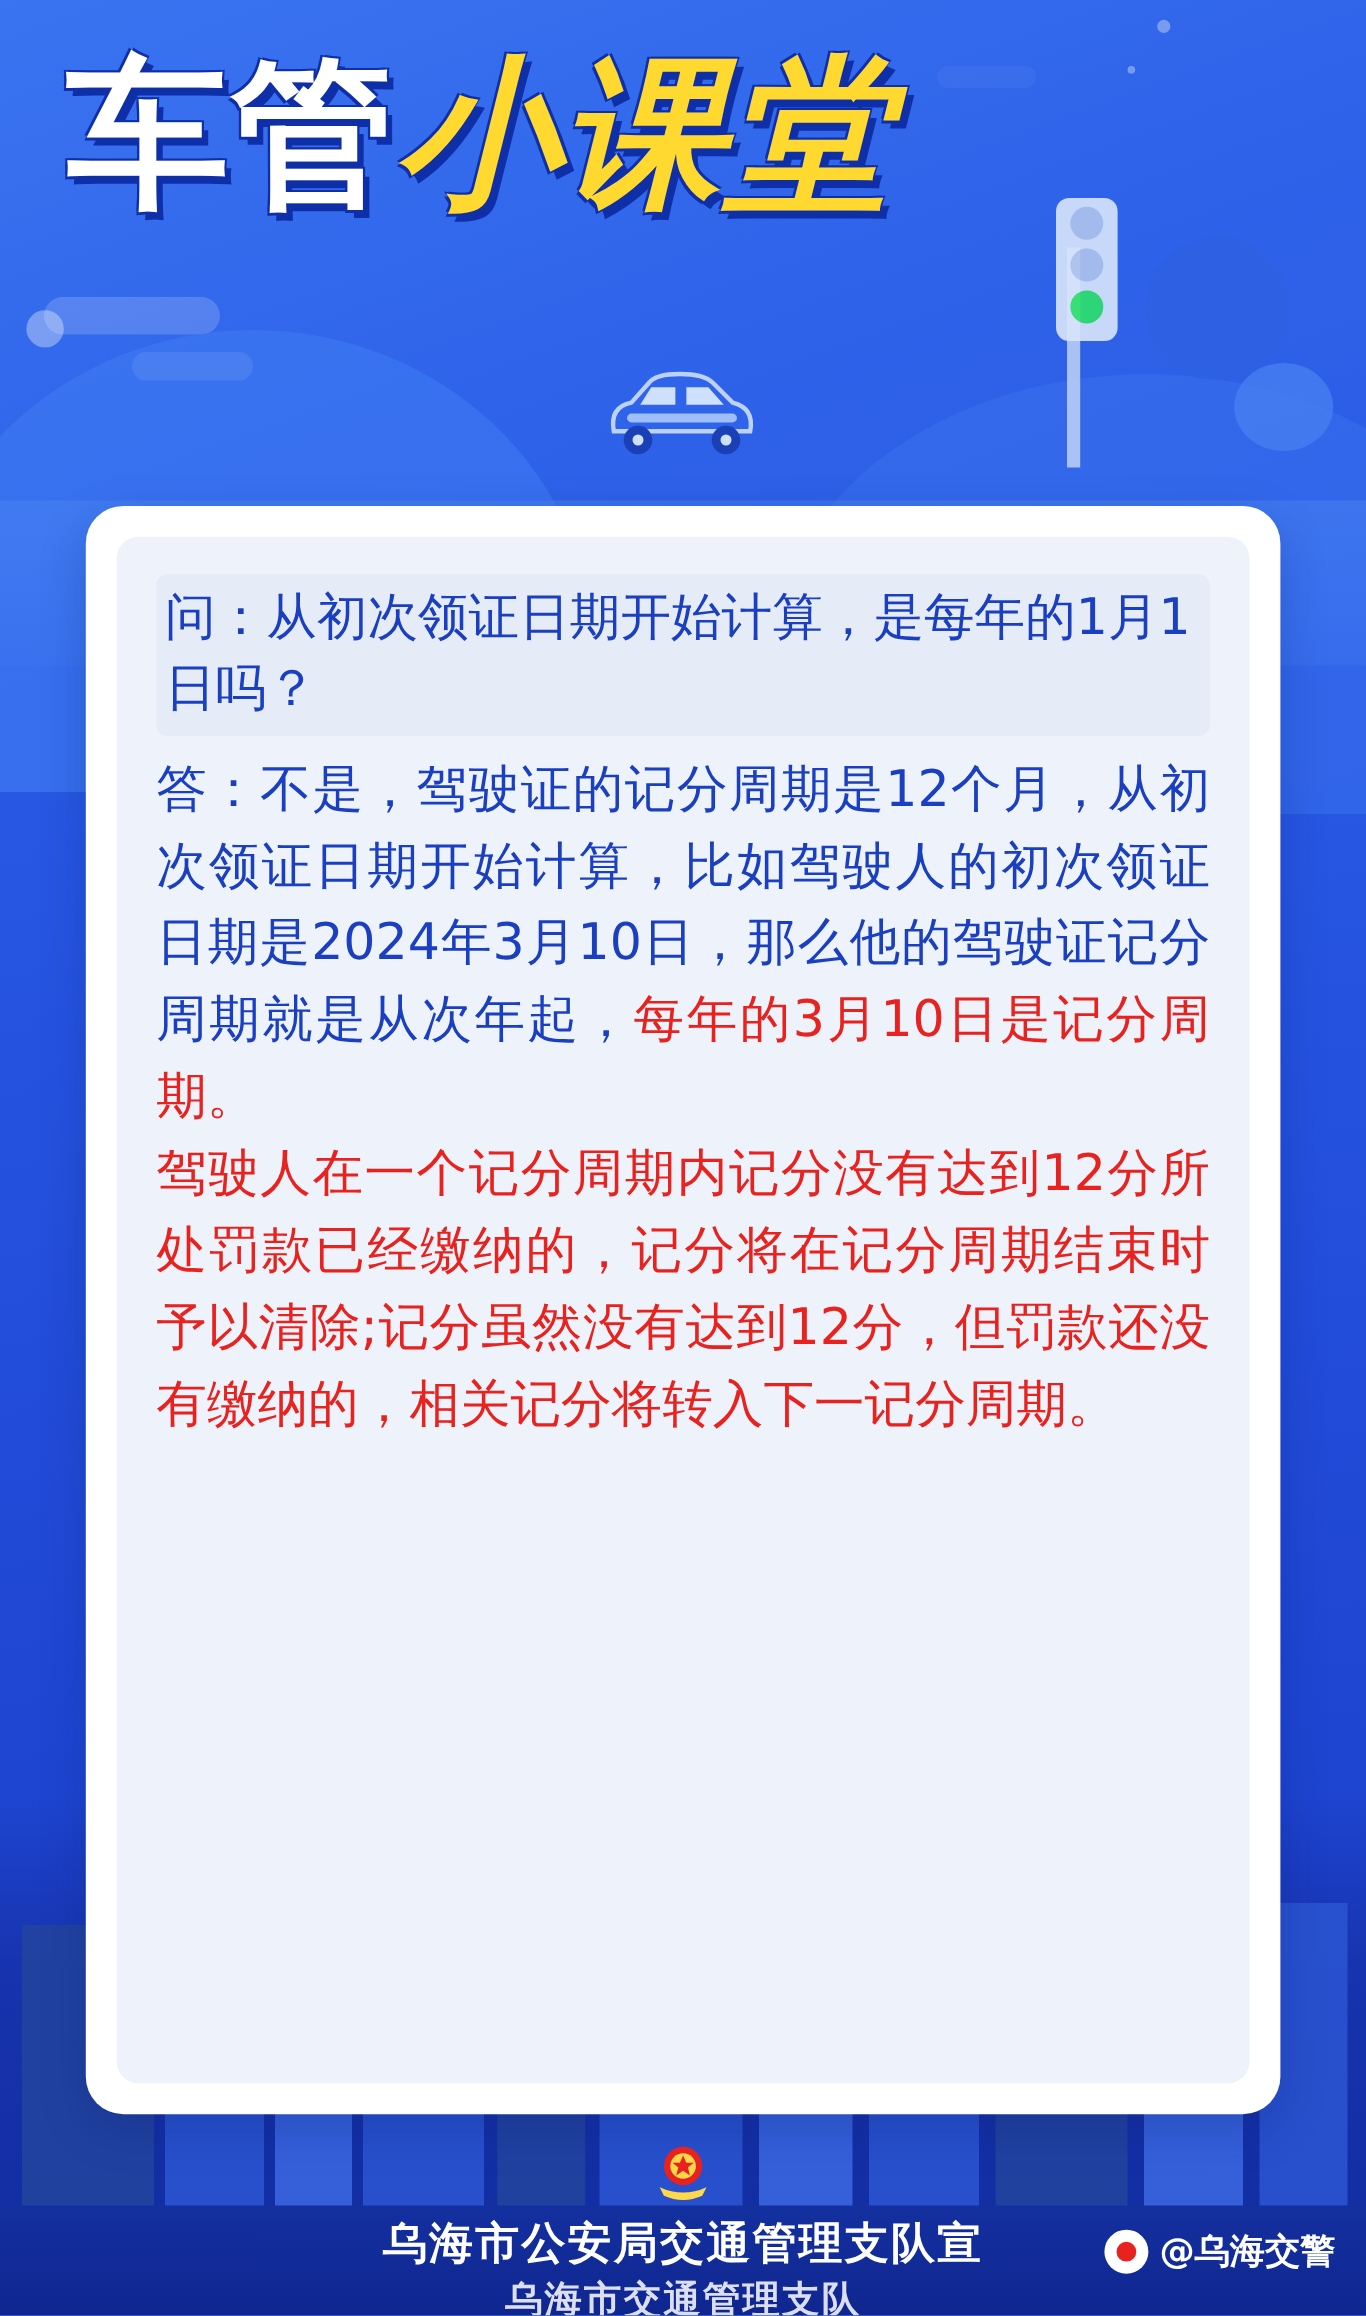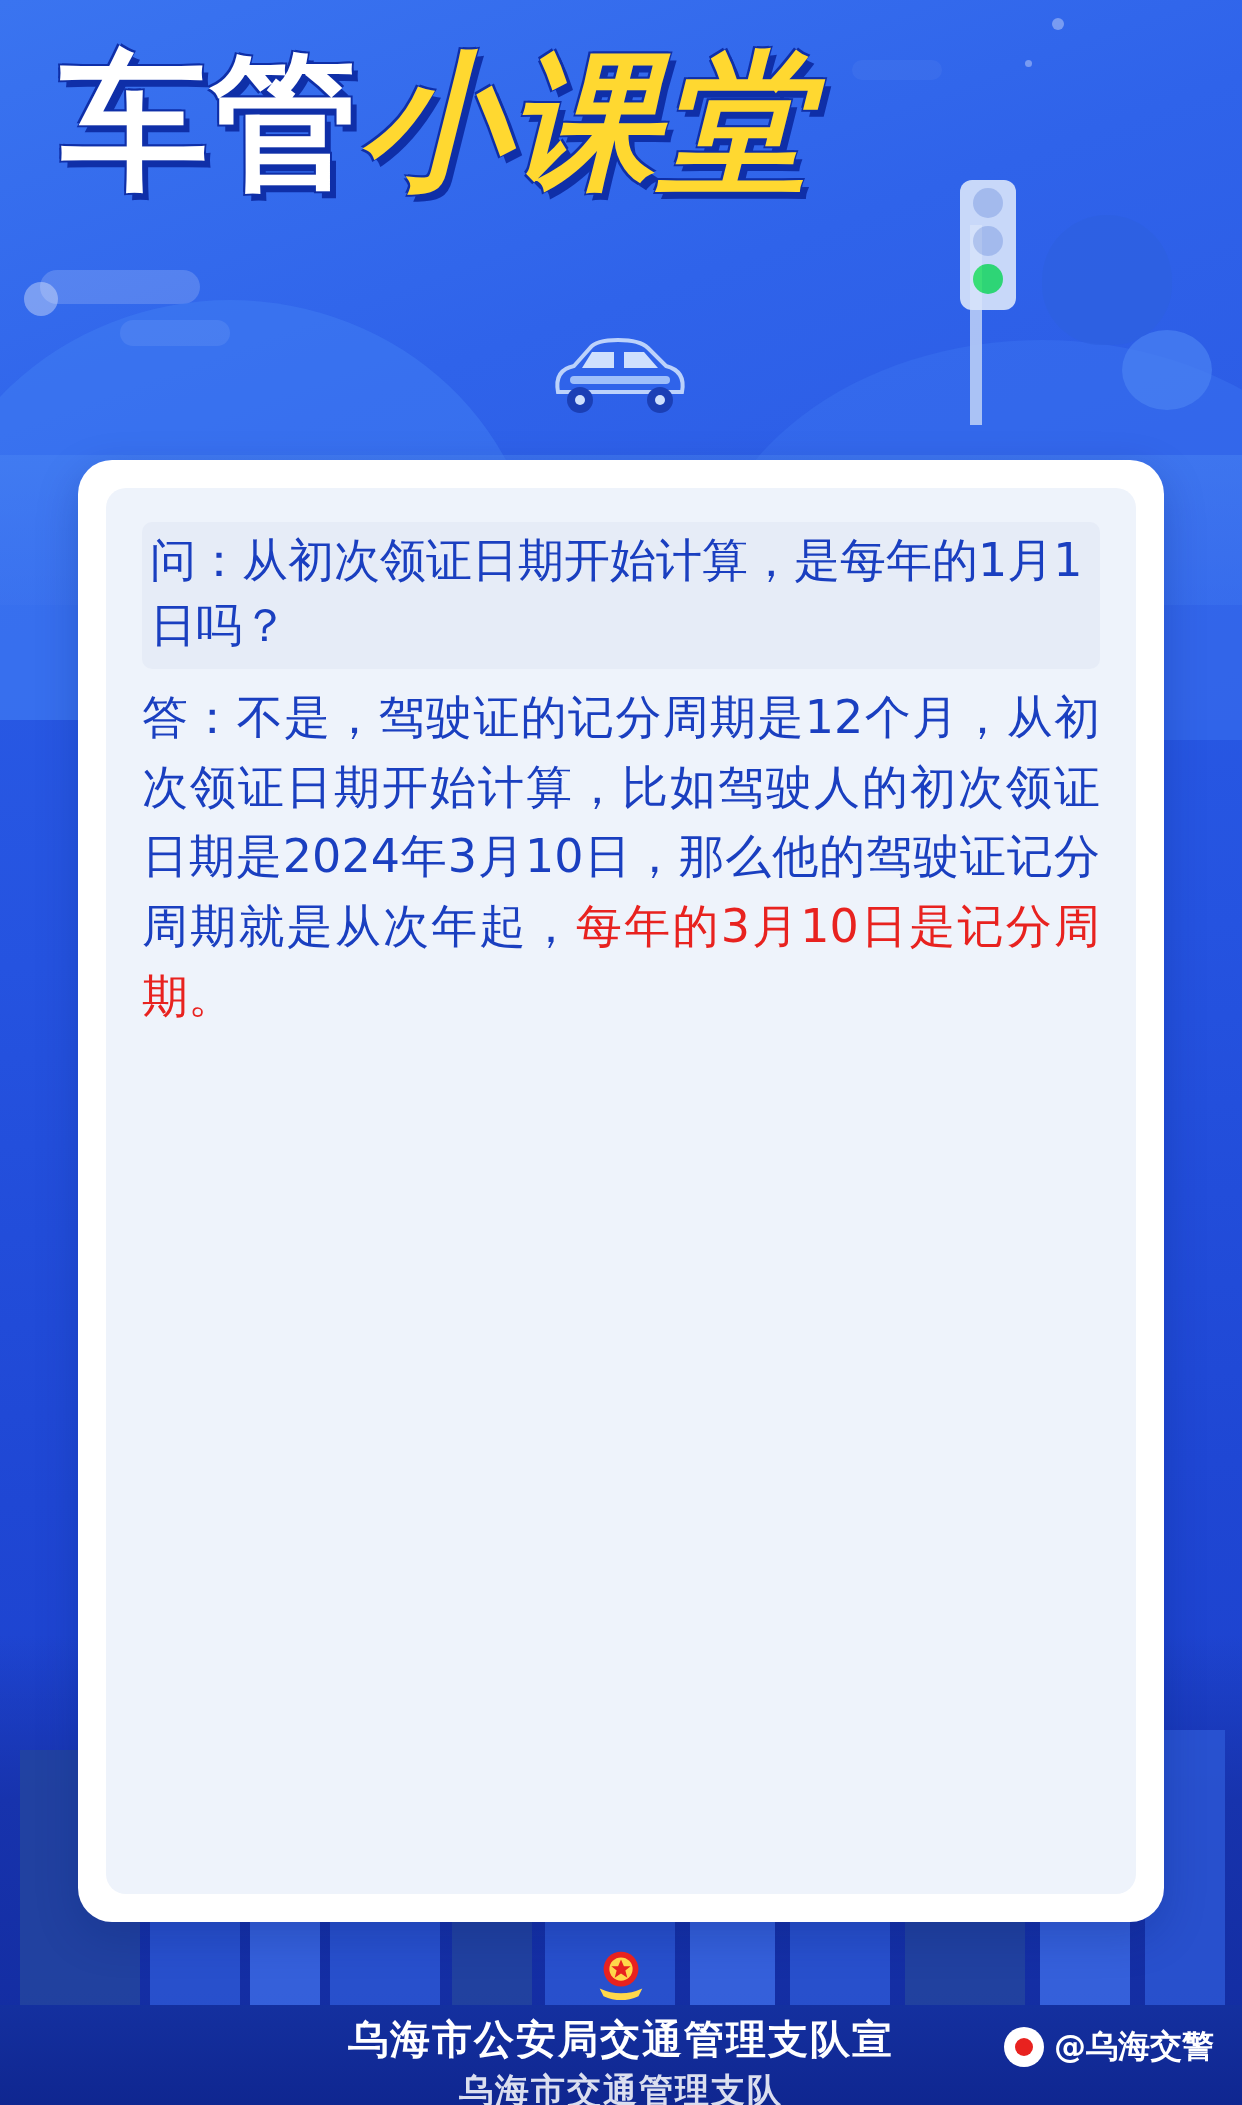--- a/index.html
+++ b/index.html
@@ -339,20 +339,21 @@
     <div class="card-inner">
 
       <div class="q-block">
         <div class="q-text">问：从初次领证日期开始计算，是每年的1月1日吗？</div>
       </div>
 
       <div class="a-text">
         <span>答：不是，驾驶证的记分周期是12个月，从初次领证日期开始计算，比如驾驶人的初次领证日期是2024年3月10日，那么他的驾驶证记分周期就是从次年起，</span><span class="hl">每年的3月10日是记分周期。</span>
       </div>
 
+      <div class="ext-body">驾驶人在一个记分周期内记分没有达到12分所处罚款已经缴纳的，记分将在记分周期结束时予以清除;记分虽然没有达到12分，但罚款还没有缴纳的，相关记分将转入下一记分周期。</div>
 
     </div>
   </div>
 
   <svg class="emblem" viewBox="0 0 64 64">
     <circle cx="32" cy="30" r="18" fill="#e8221f"></circle>
     <circle cx="32" cy="30" r="12" fill="#ffd84a"></circle>
     <path d="M32 20 l3 7 h7 l-5.5 4.5 2 7.5 -6.5-4.5 -6.5 4.5 2-7.5 -5.5-4.5 h7 z" fill="#e8221f"></path>
     <path d="M10 50 q22 10 44 0 l-4 8 q-18 8 -36 0 z" fill="#ffd84a"></path>
   </svg>

